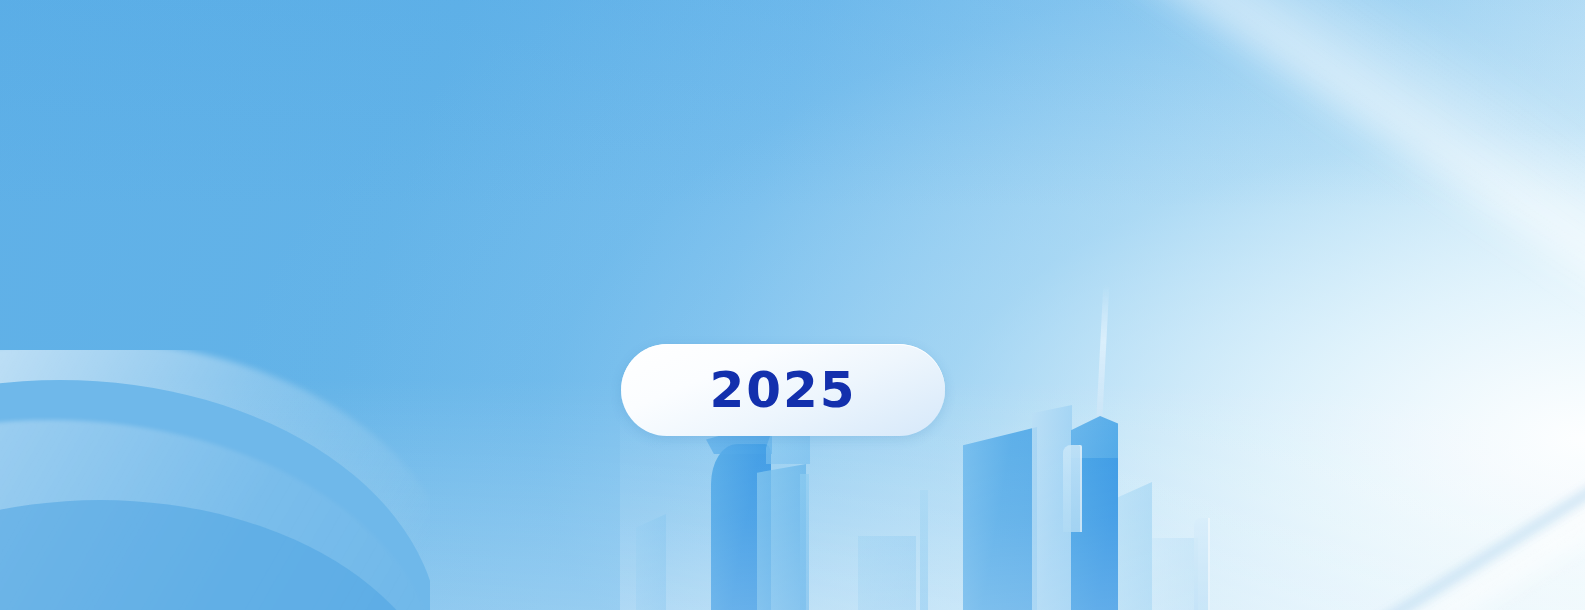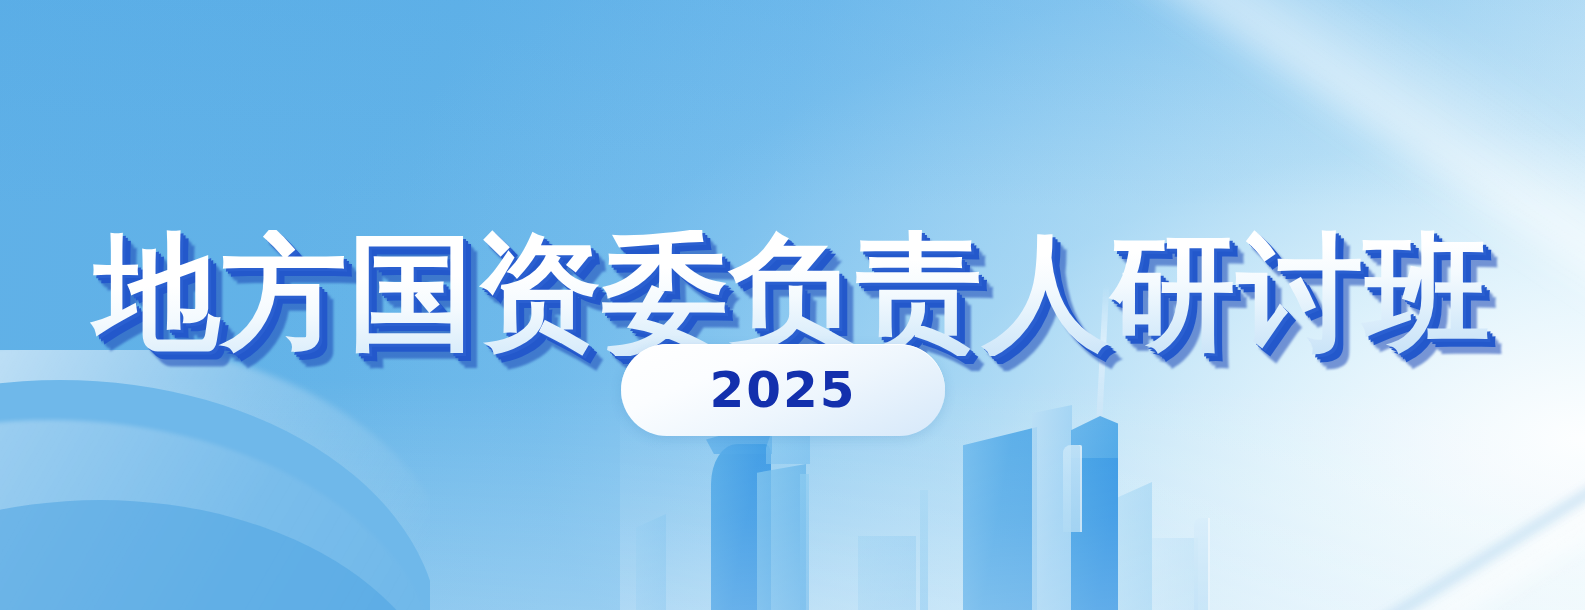--- a/index.html
+++ b/index.html
@@ -227,19 +227,18 @@
   <div class="swoosh-wrap">
     <div class="swoosh-a"></div>
     <div class="swoosh-b"></div>
     <div class="swoosh-c"></div>
     <div class="swoosh-d"></div>
   </div>
 
   <div class="ray-br"></div>
   <div class="ray-br2"></div>
 
-  <h1 class="title">地方国资委负责人研讨班</h1>
 
   <div class="year-pill">
     <span class="year-text">2025</span>
   </div>
 
 </div>
 
 </body></html>

